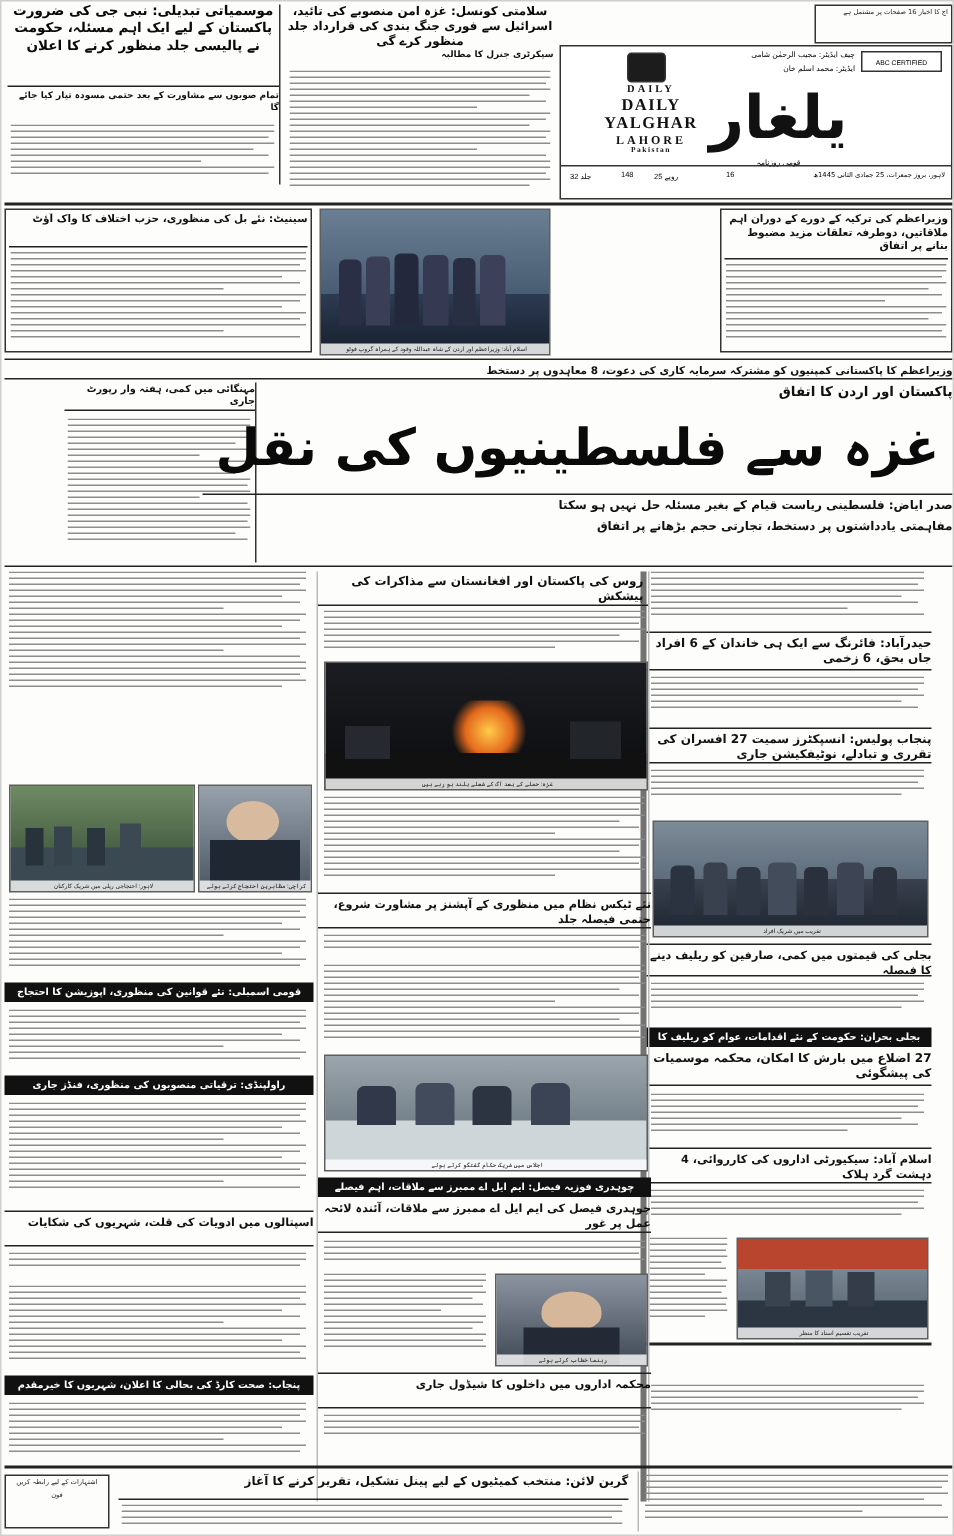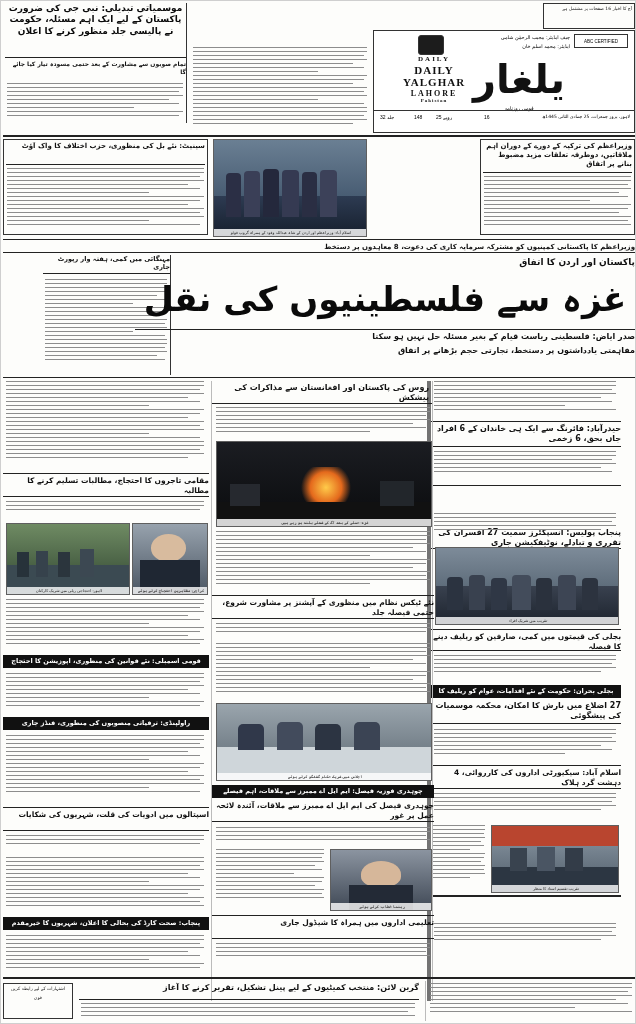--- a/index.html
+++ b/index.html
@@ -169,20 +169,24 @@
         </div>
         <div class="box" style="left:62px; top:3px; font-size:5px;">
           <span>25 روپے</span>
         </div>
         <div class="box" style="left:110px; top:3px; font-size:5px;">
           <span>16</span>
         </div>
       </div>
     </div>
 
+    <div class="box" style="left:188px; top:0px; width:178px; height:40px;">
+      <div class="headline" style="font-size:8px; height:30px;">سلامتی کونسل: غزہ امن منصوبے کی تائید، اسرائیل سے فوری جنگ بندی کی قرارداد جلد منظور کرے گی</div>
+      <div class="subhead" style="font-size:6px;">سیکرٹری جنرل کا مطالبہ</div>
+    </div>
 
     <div class="box" style="left:2px; top:0px; width:182px; height:120px; border-right:1px solid #333;">
       <div class="headline" style="font-size:9px; height:52px;">موسمیاتی تبدیلی: نبی جی کی ضرورت پاکستان کے لیے ایک اہم مسئلہ، حکومت نے پالیسی جلد منظور کرنے کا اعلان</div>
       <div class="hline" style="margin:2px 0;"></div>
       <div class="subhead" style="font-size:6px; height:22px;">تمام صوبوں سے مشاورت کے بعد حتمی مسودہ تیار کیا جائے گا</div>
       <div class="lines" style="left:2px; top:80px; width:176px; height:36px;">
         <i></i>
           <i></i>
           <i></i>
           <i></i>
@@ -343,21 +347,21 @@
           <i></i>
           <i></i>
           <i></i>
           <i></i>
           <i></i>
       </div>
     </div>
 
     <div class="box" style="left:0px; top:104px; width:190px; height:56px;">
       <div class="hline"></div>
-      <div class="subhead" style="font-size:8px; height:20px; padding-top:2px;margin-top:40px;">پنجاب پولیس: انسپکٹرز سمیت 27 افسران کی تقرری و تبادلے، نوٹیفکیشن جاری</div>
+      <div class="subhead" style="font-size:8px; height:20px; padding-top:2px;">پنجاب پولیس: انسپکٹرز سمیت 27 افسران کی تقرری و تبادلے، نوٹیفکیشن جاری</div>
       <div class="hline"></div>
       <div class="lines" style="left:3px; top:28px; width:182px; height:26px;">
         <i></i>
           <i></i>
           <i></i>
           <i></i>
           <i></i>
       </div>
     </div>
 
@@ -565,21 +569,21 @@
         <i></i>
         <i></i>
         <i></i>
         <i></i>
         <i></i>
         <i></i>
     </div>
 
     <div class="box" style="left:0px; top:534px; width:222px; height:50px;">
       <div class="hline"></div>
-      <div class="subhead" style="font-size:7.5px; height:20px; padding-top:2px;">تعلیمی اداروں میں ہمراہ کا شیڈول جاری</div>
+      <div class="subhead" style="font-size:7.5px; height:20px; padding-top:2px;">محکمہ اداروں میں داخلوں کا شیڈول جاری</div>
       <div class="hline"></div>
       <div class="lines" style="left:4px; top:28px; width:214px; height:20px;">
         <i></i>
           <i></i>
           <i></i>
           <i></i>
       </div>
     </div>
   </div>
 
@@ -601,30 +605,20 @@
         <i></i>
         <i></i>
         <i></i>
         <i></i>
         <i></i>
         <i></i>
         <i></i>
         <i></i>
     </div>
 
-    <div class="box" style="left:0px; top:92px; width:206px; height:44px;">
-      <div class="hline"></div>
-      <div class="subhead" style="font-size:7.5px; height:20px; padding-top:2px;">مقامی تاجروں کا احتجاج، مطالبات تسلیم کرنے کا مطالبہ</div>
-      <div class="hline"></div>
-      <div class="lines" style="left:3px; top:28px; width:198px; height:14px;">
-        <i></i>
-          <i></i>
-          <i></i>
-      </div>
-    </div>
 
     <div class="photo" style="left:3px; top:142px; width:122px; height:70px; background:linear-gradient(#6f8b63,#2f4430);">
       <div style="position:absolute; left:0; top:58%; width:100%; height:42%; background:#3b4a52;"></div>
       <div style="position:absolute; left:8%; top:40%; width:10%; height:36%; background:#27323a;"></div>
       <div style="position:absolute; left:24%; top:38%; width:10%; height:38%; background:#36424c;"></div>
       <div style="position:absolute; left:42%; top:40%; width:10%; height:36%; background:#2b353d;"></div>
       <div style="position:absolute; left:60%; top:36%; width:11%; height:40%; background:#3c4852;"></div>
       <div class="cap" style="background:rgba(255,255,255,.8); padding:1px;">لاہور: احتجاجی ریلی میں شریک کارکنان</div>
     </div>
 

